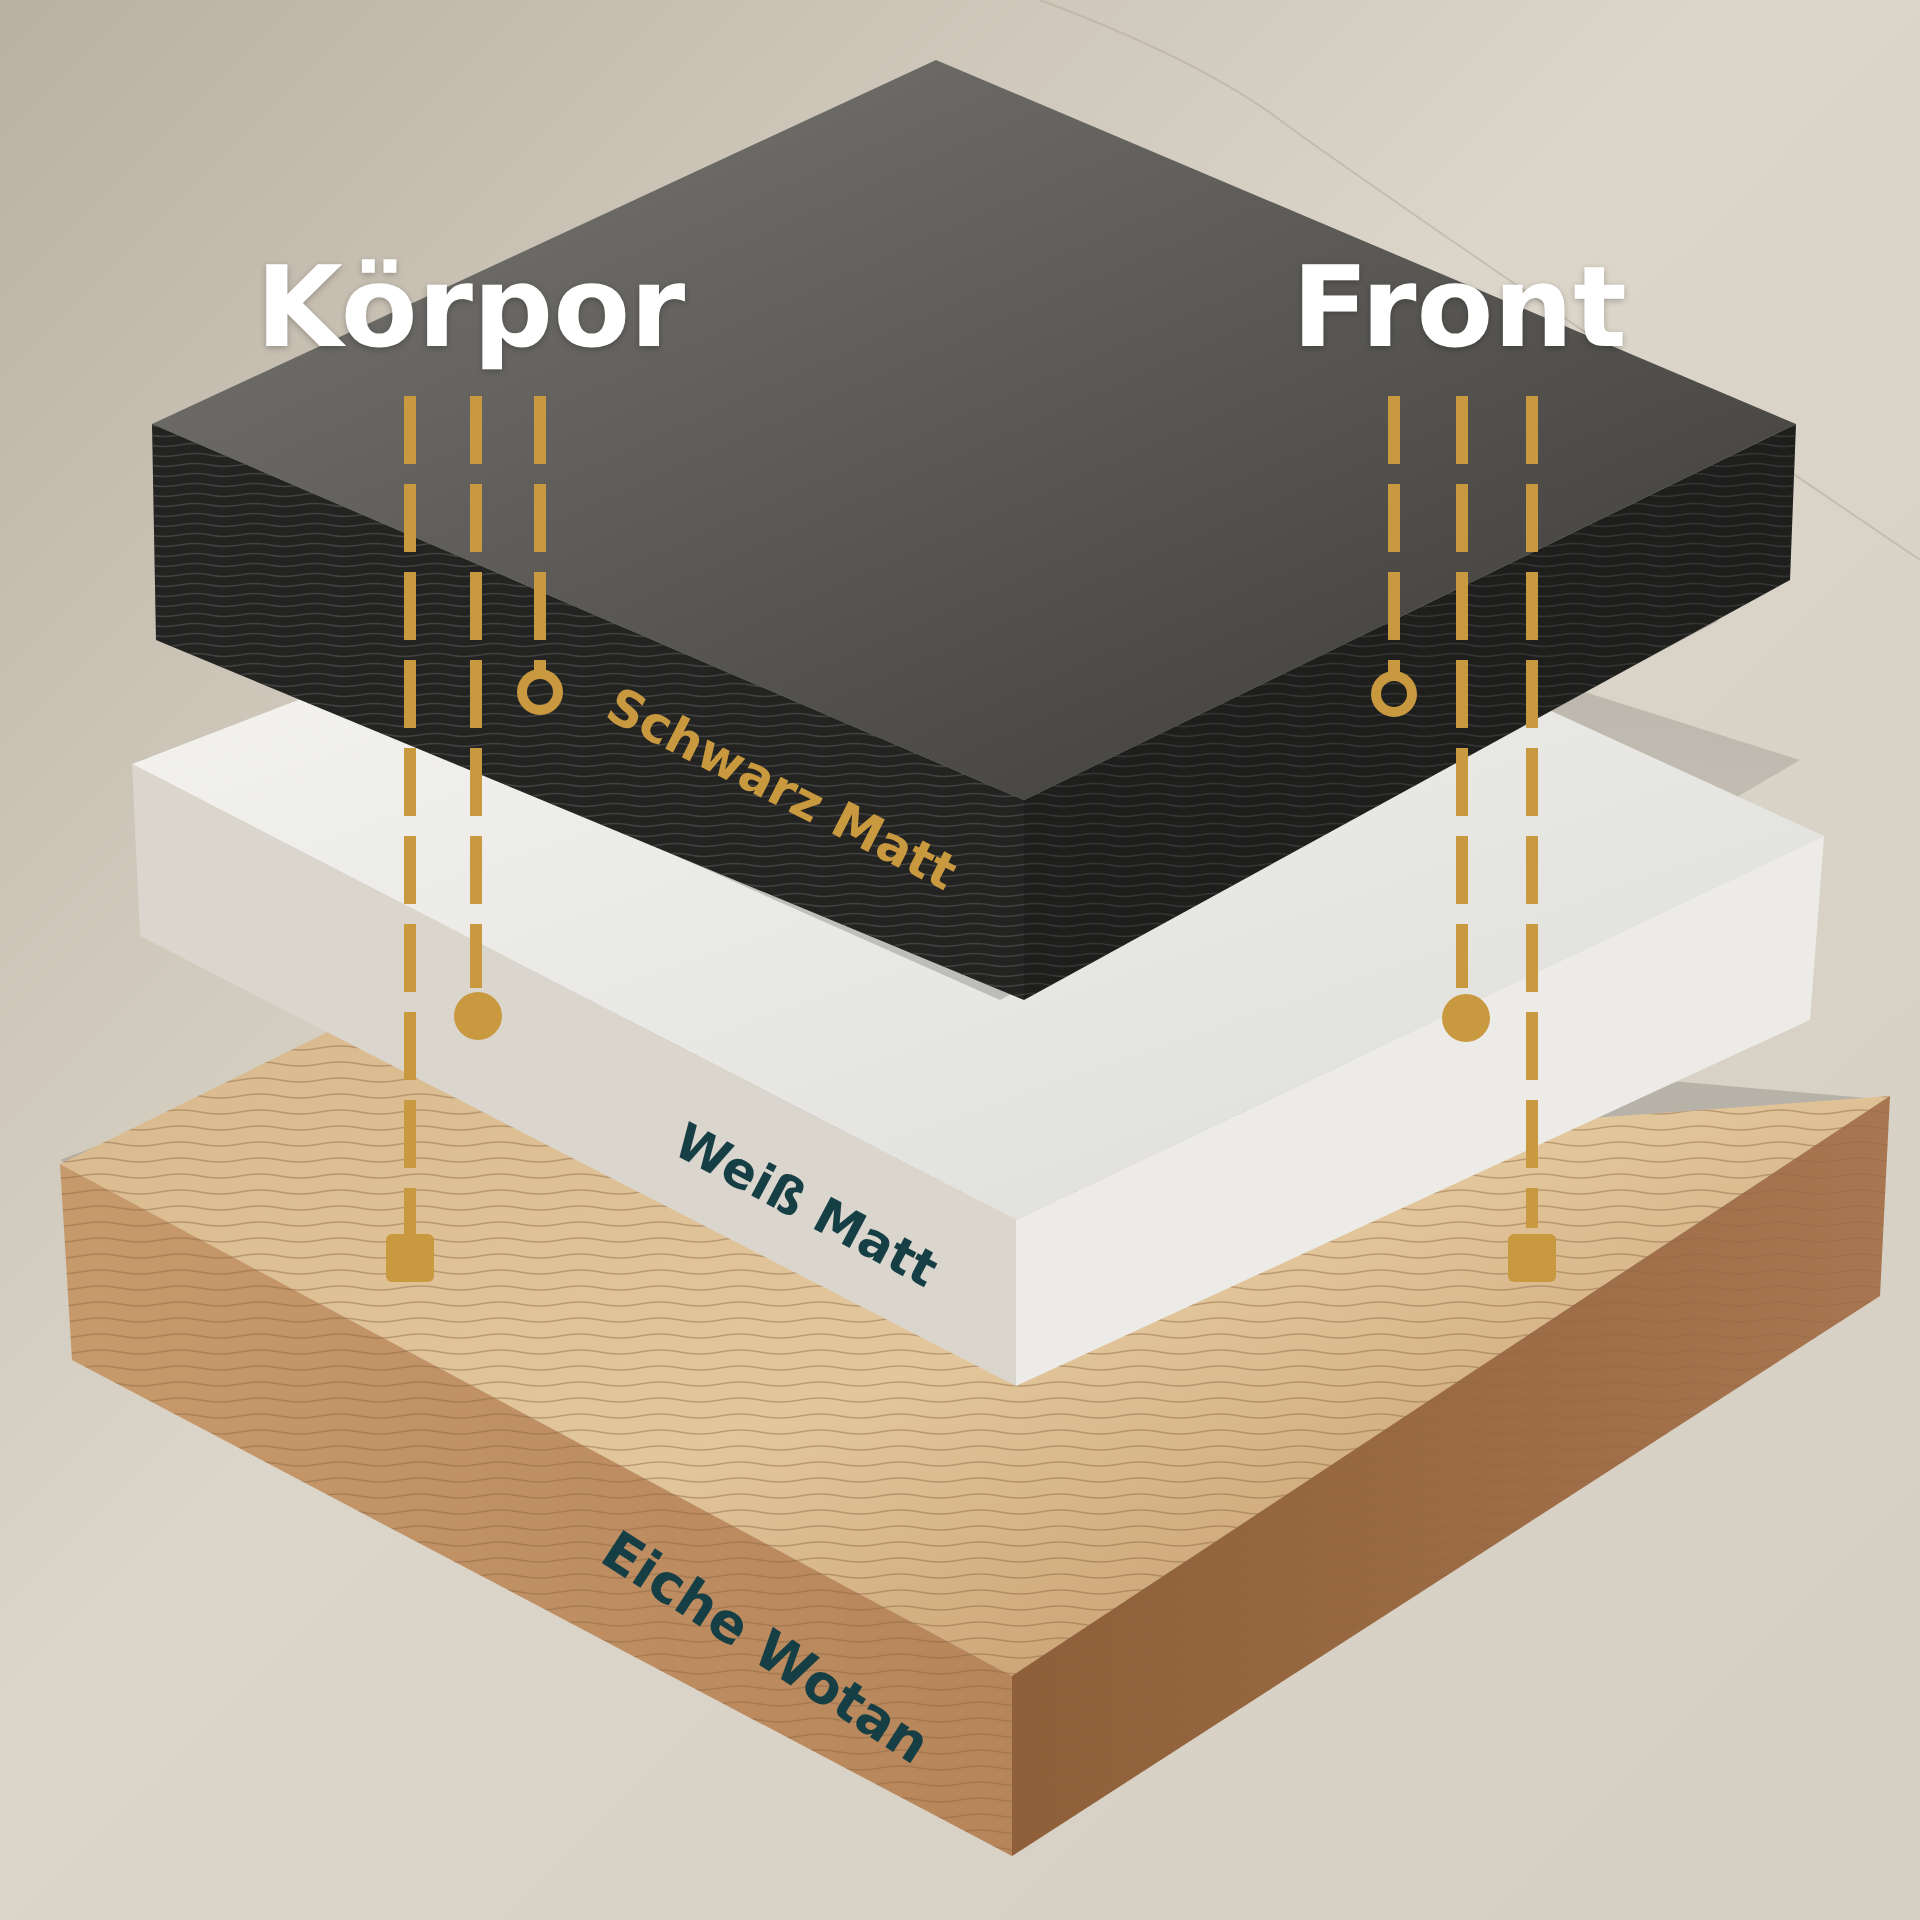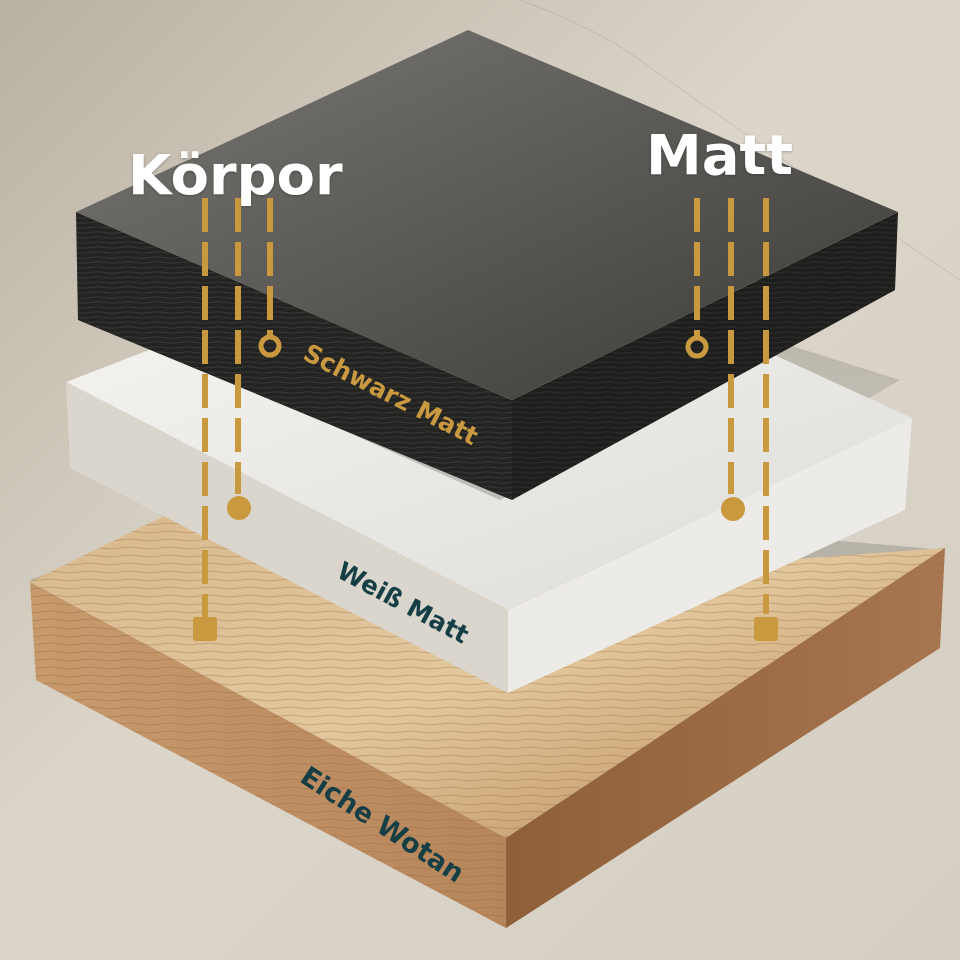--- a/index.html
+++ b/index.html
@@ -1,19 +1,19 @@
 <!DOCTYPE html>
 <html><head>
 <meta charset="utf-8">
 <style>
   html, body { margin: 0; padding: 0; }
   body { width: 960px; height: 960px; overflow: hidden; background: #d9d3c7; position: relative; font-family: "DejaVu Sans", sans-serif; }
   #scene { position: absolute; left: 0; top: 0; width: 960px; height: 960px; }
   .title { position: absolute; color: #ffffff; font-weight: bold; font-size: 56px; letter-spacing: 0px; text-shadow: 0 1px 3px rgba(0,0,0,0.25); font-family: "DejaVu Sans", sans-serif; }
-  #title-korpus { left: 128px; top: 122px; margin-top: 20px; }
+  #title-korpus { left: 128px; top: 122px; }
   #title-front { left: 646px; top: 122px; }
   .layer-label { position: absolute; font-weight: bold; font-family: "DejaVu Sans", sans-serif; transform-origin: left top; white-space: nowrap; }
   #label-black { left: 312px; top: 338px; font-size: 25px; color: #c9993f; transform: rotate(27deg); }
   #label-white { left: 346px; top: 556px; font-size: 25px; color: #163f45; transform: rotate(28deg); }
   #label-oak { left: 312px; top: 760px; font-size: 27px; color: #163f45; transform: rotate(33deg); }
 </style>
 </head>
 <body>
 
 <svg id="scene" width="960" height="960" viewBox="0 0 960 960" xmlns="http://www.w3.org/2000/svg">
@@ -100,17 +100,17 @@
     <line x1="697" y1="198" x2="697" y2="336" stroke-dasharray="34 10"></line>
     <line x1="731" y1="198" x2="731" y2="494" stroke-dasharray="34 10"></line>
     <line x1="766" y1="198" x2="766" y2="614" stroke-dasharray="34 10"></line>
   </g>
   <circle cx="697" cy="347" r="9" fill="none" stroke="#c9993f" stroke-width="5"></circle>
   <circle cx="733" cy="509" r="12" fill="#c9993f"></circle>
   <rect x="754" y="617" width="24" height="24" rx="3" fill="#c9993f"></rect>
 </svg>
 
 <div id="title-korpus" class="title">Körpor</div>
-<div id="title-front" class="title">Matt</div>
+<div id="title-front" class="title">Front</div>
 
 <div id="label-black" class="layer-label">Schwarz Matt</div>
 <div id="label-white" class="layer-label">Weiß Matt</div>
 <div id="label-oak" class="layer-label">Eiche Wotan</div>
 
 </body></html>

